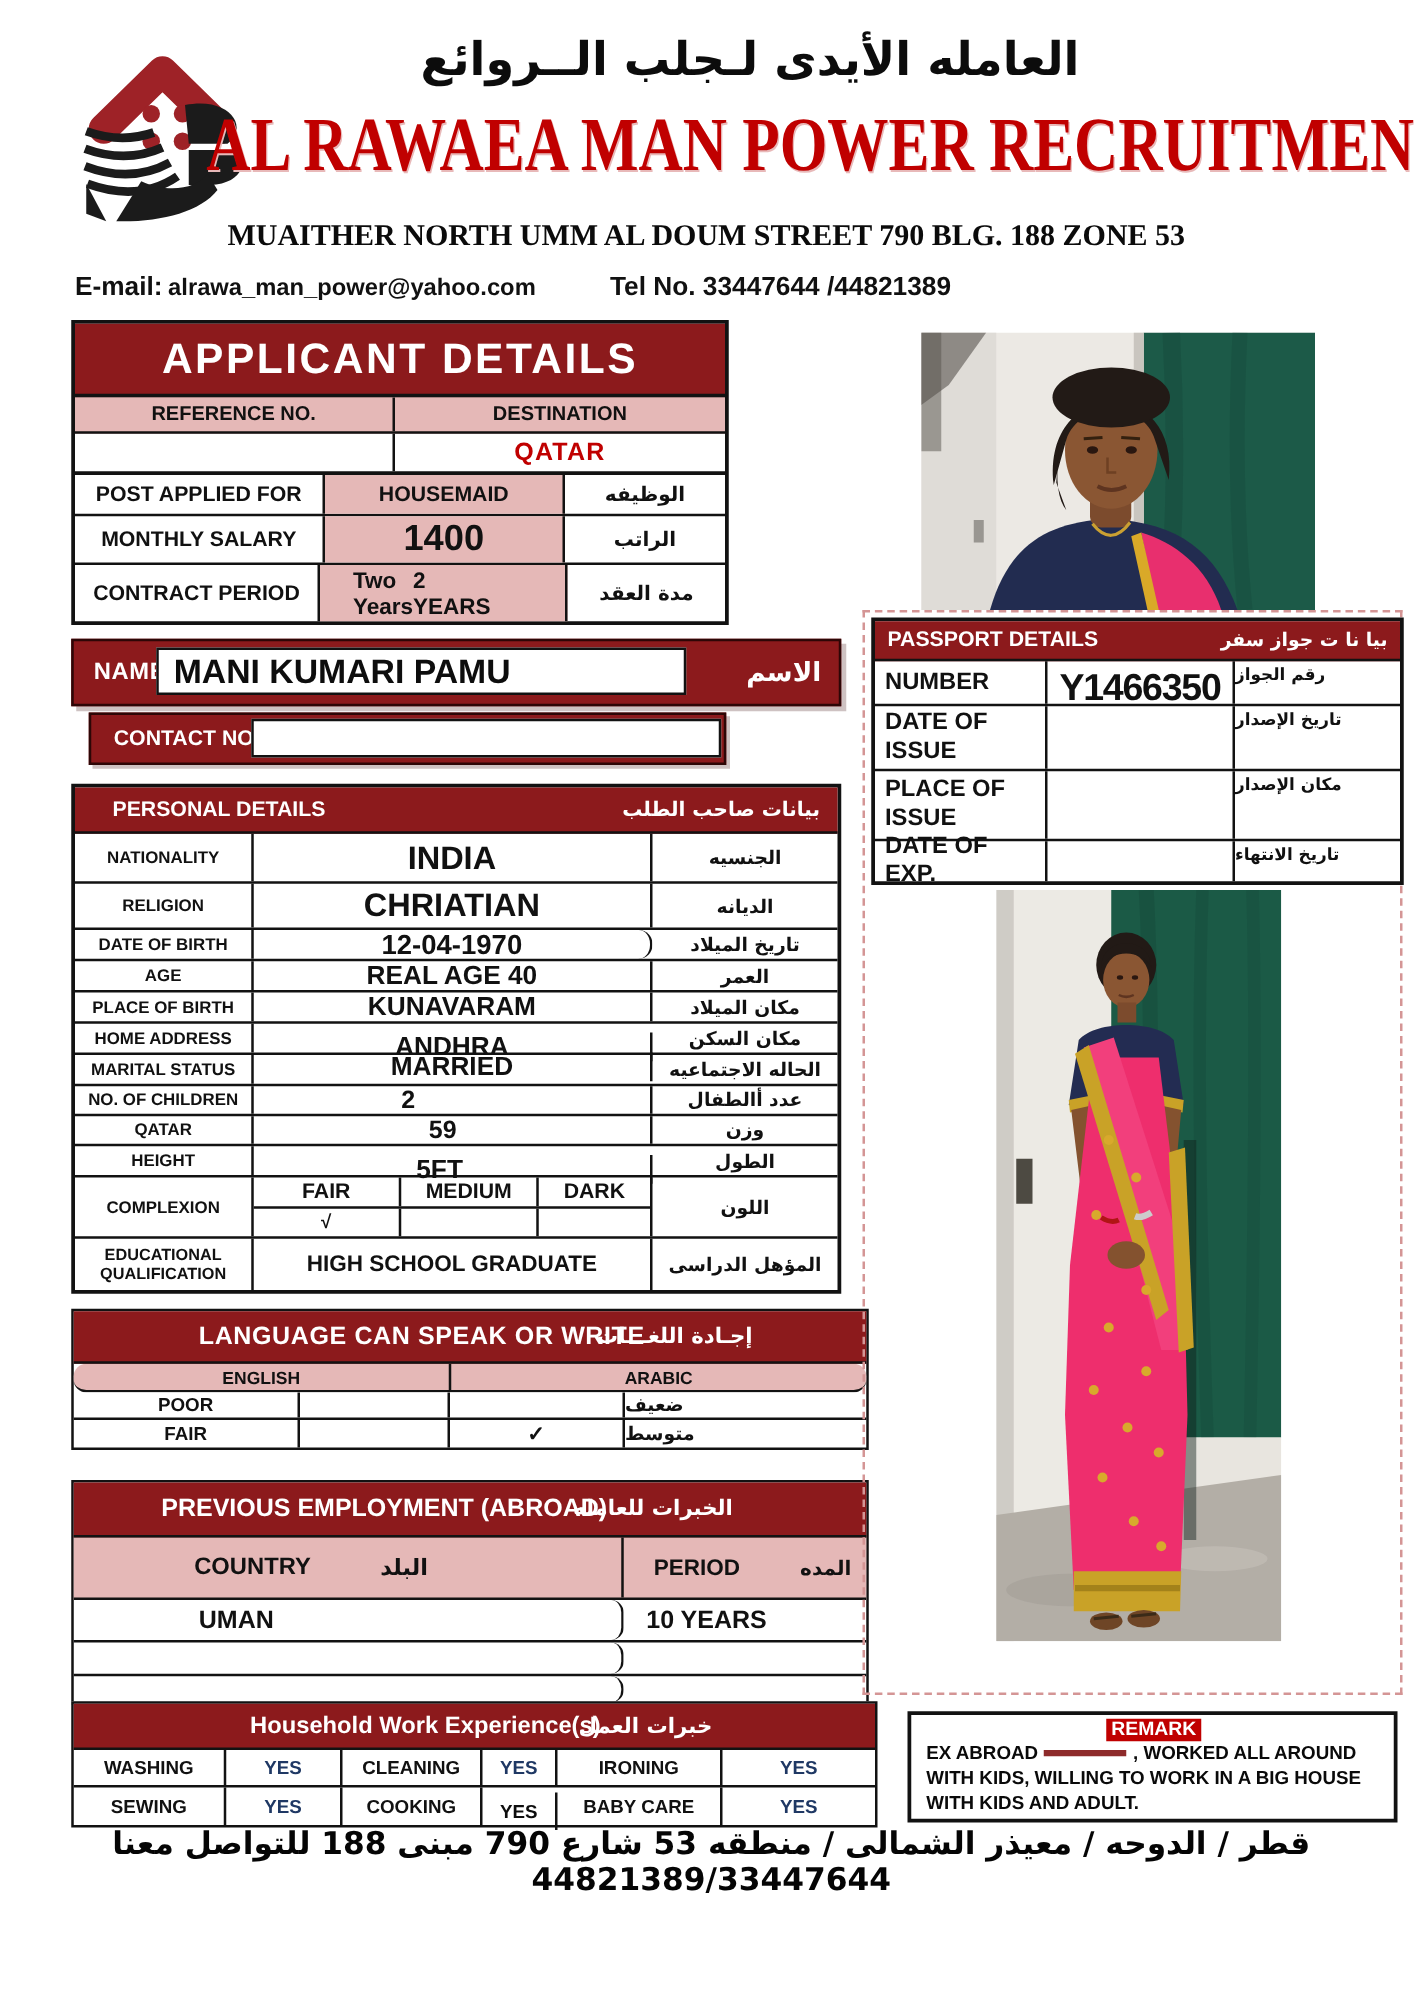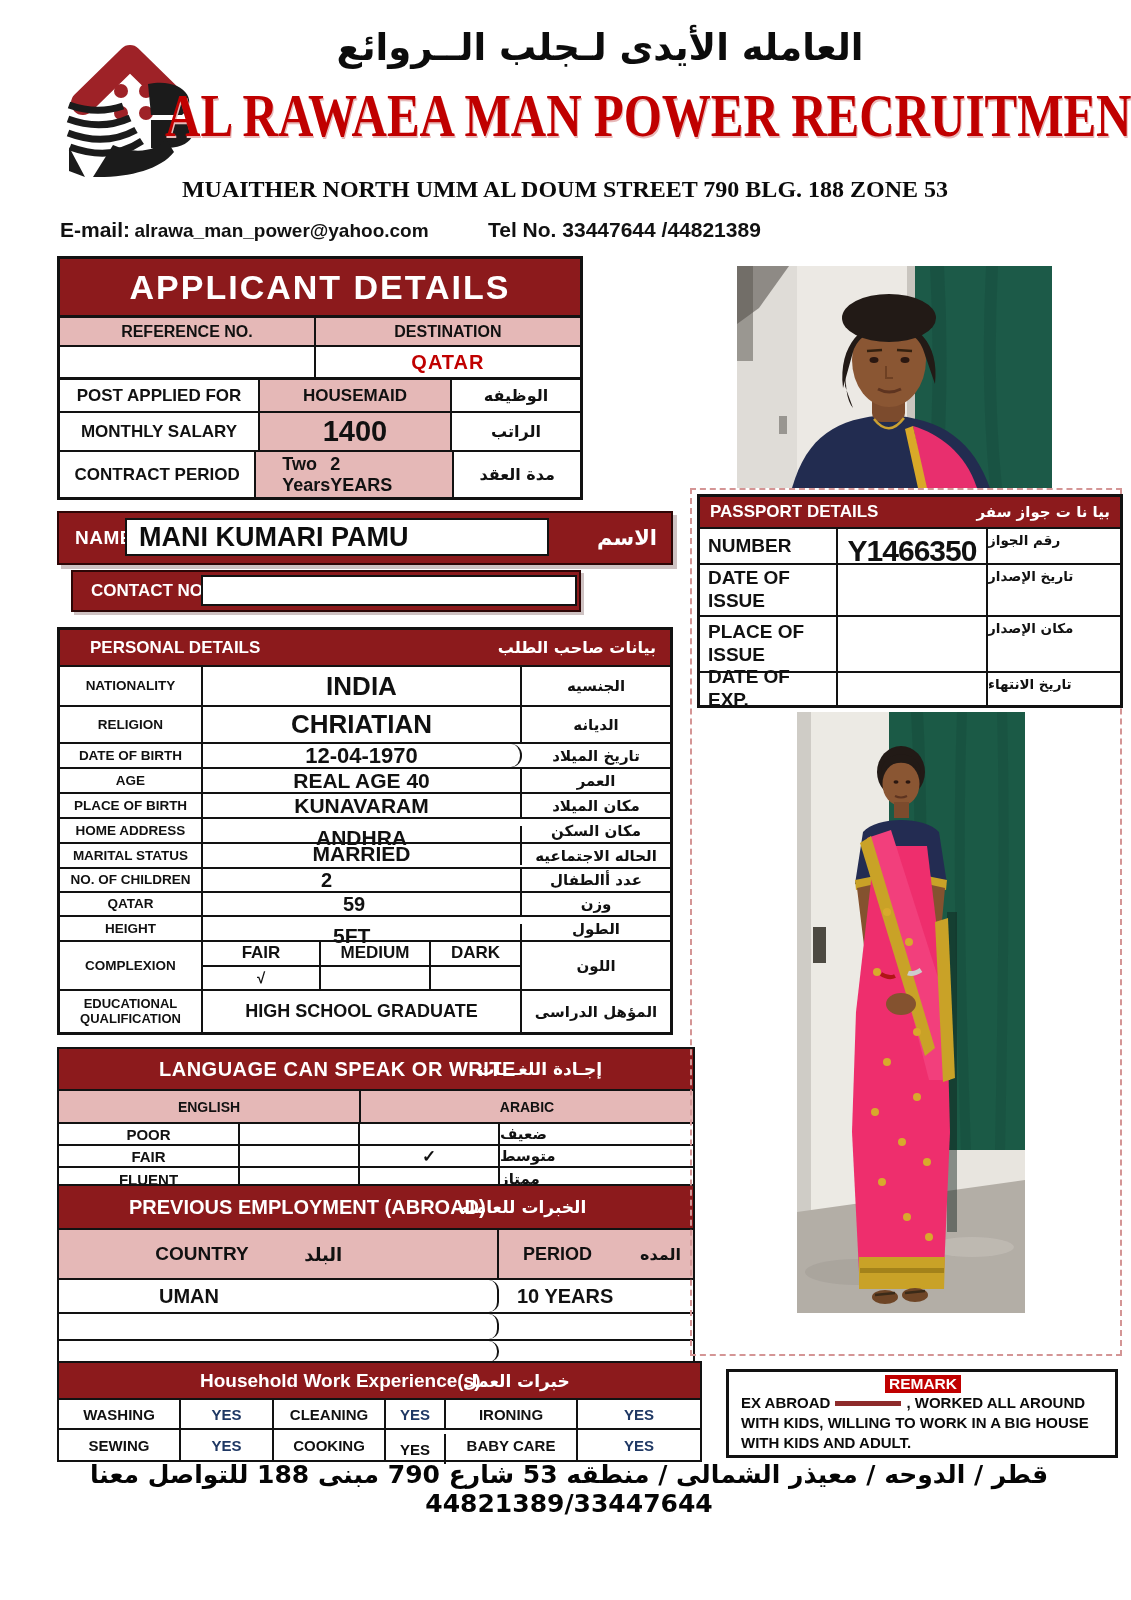--- a/index.html
+++ b/index.html
@@ -73,21 +73,21 @@
   .cx-r.top{border-bottom:2px solid #121212;}
   .cx-c{display:flex;align-items:center;justify-content:center;font-weight:bold;font-size:17px;box-sizing:border-box;}
   .cx1{width:118px;} .cx2{width:110px;} .cx3{flex:1;}
   
   .lang{left:57px;top:1047px;width:638px;border-width:2px;}
   .lang-head{height:42px;position:relative;border-bottom:2px solid #121212;box-sizing:border-box;}
   .lang-head .t{position:absolute;left:100px;top:0;height:100%;display:flex;align-items:center;
             font-size:20px;font-weight:bold;letter-spacing:.5px;}
   .lang-head .a{position:absolute;left:66%;top:0;height:100%;display:flex;align-items:center;
             font-family:"DejaVu Sans",sans-serif;direction:rtl;font-size:17px;font-weight:bold;}
-  .lang .cols{height:33px;}
+  .lang .cols{height:23px;border-radius:10px;}
   .lang .cols .cell{font-size:14px;font-weight:bold;}
   .lang .ce{width:302px;}
   .lang .r{height:22px;}
   .lang .lc1{width:181px;font-size:15px;font-weight:bold;}
   .lang .lc2{width:120px;}
   .lang .lc3{width:140px;font-size:17px;font-weight:bold;}
   .lang .lc4{flex:1;justify-content:flex-end;padding-right:4px;font-size:15px;}
   
   .prev{left:57px;top:1184px;width:638px;border-width:2px;}
   .prev-head{height:44px;position:relative;border-bottom:2px solid #121212;box-sizing:border-box;}
@@ -303,26 +303,20 @@
       <div class="cell br lc1">POOR</div>
       <div class="cell br lc2"></div>
       <div class="cell br lc3"></div>
       <div class="cell lc4 arcell">ضعيف</div>
     </div>
     <div class="row r">
       <div class="cell br lc1">FAIR</div>
       <div class="cell br lc2"></div>
       <div class="cell br lc3">✓</div>
       <div class="cell lc4 arcell">متوسط</div>
-    </div>
-    <div class="row r">
-      <div class="cell br lc1">FLUENT</div>
-      <div class="cell br lc2"></div>
-      <div class="cell br lc3"></div>
-      <div class="cell lc4 arcell">ممتاز</div>
     </div>
   </div>
 
   <div class="tbl prev">
     <div class="prev-head maroon">
       <span class="t">PREVIOUS EMPLOYMENT (ABROAD)</span>
       <span class="a">الخبرات للعامله</span>
     </div>
     <div class="row cols pink">
       <div class="cell br pc1">

